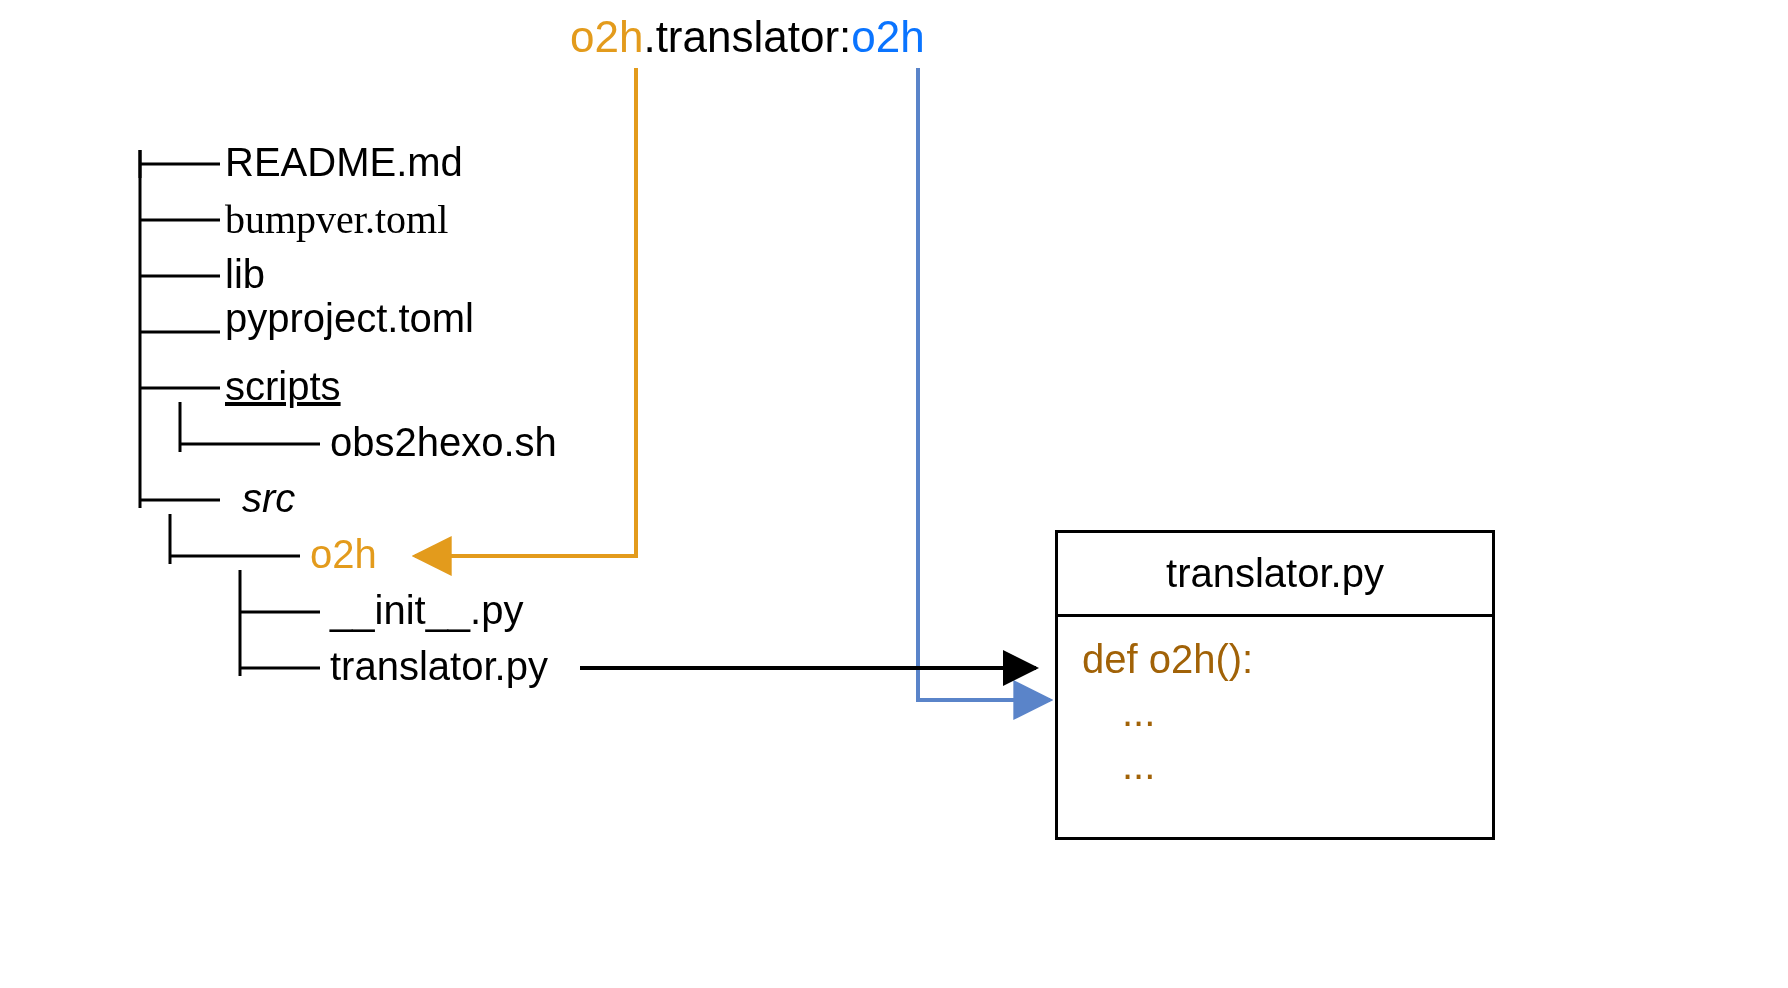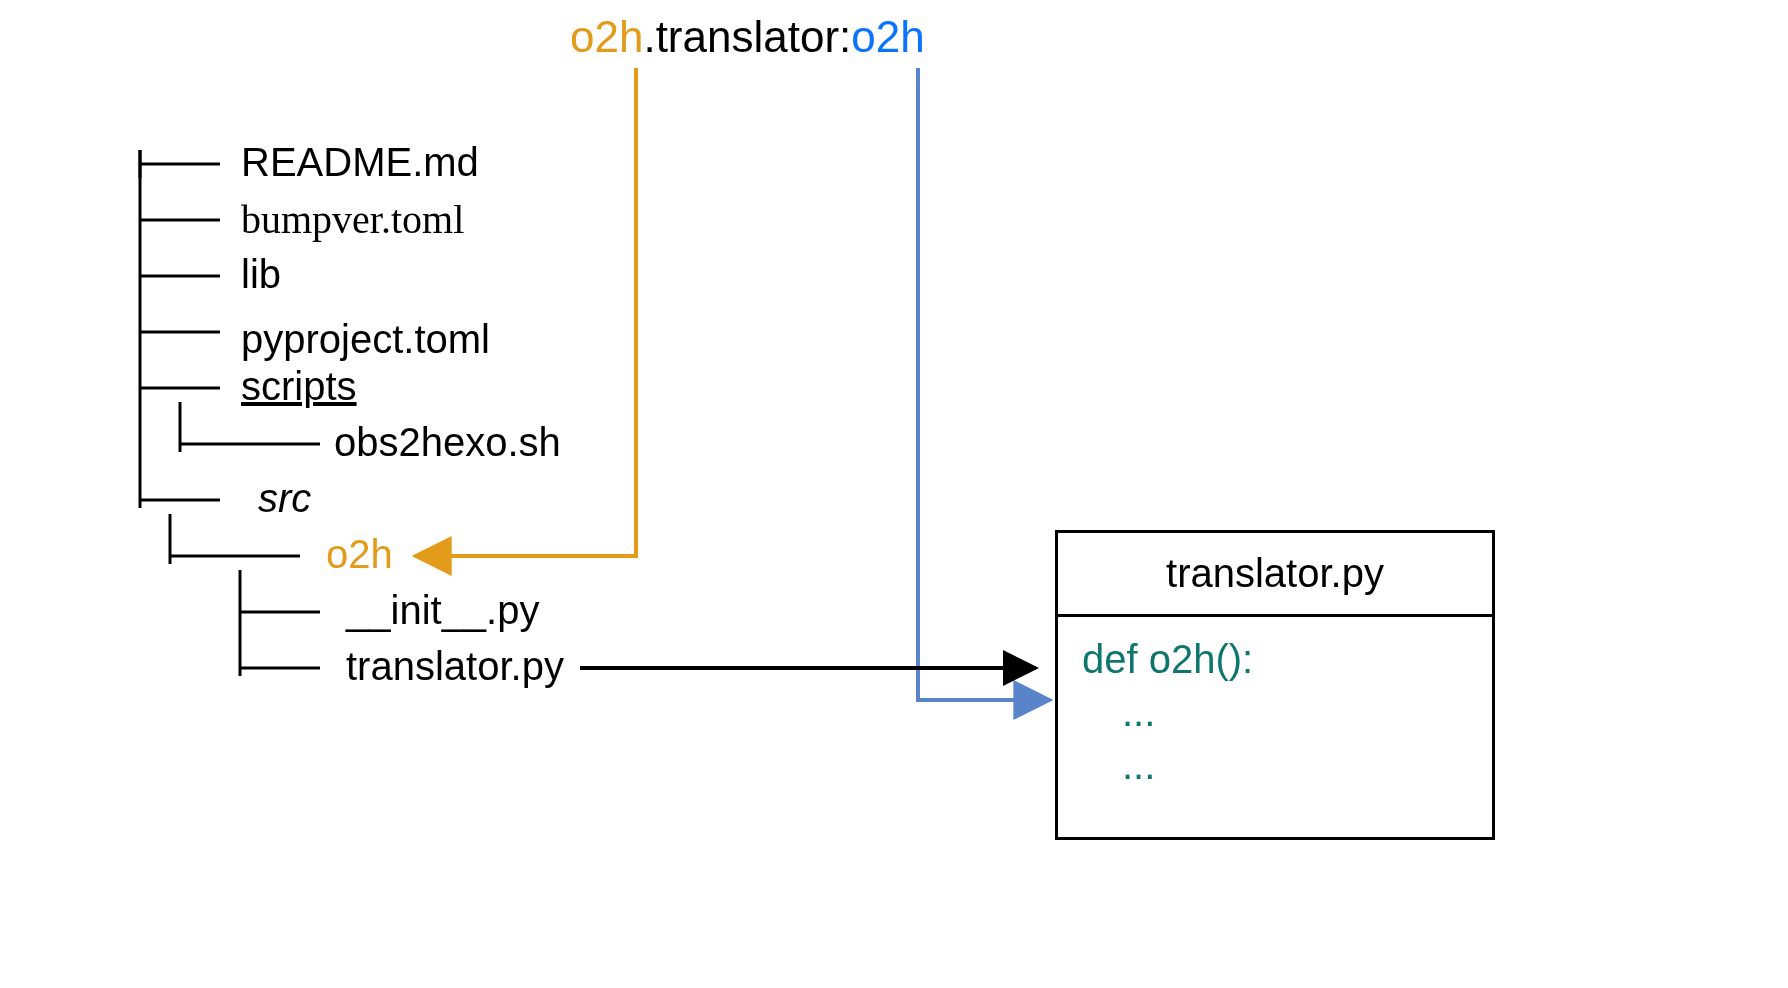--- a/index.html
+++ b/index.html
@@ -27,61 +27,61 @@
   .hdr-orange { color: #e39b1c; }
   .hdr-black  { color: #000; }
   .hdr-blue   { color: #0a74ff; }
 
   .tree {
     position: absolute;
     left: 130px; top: 120px;
     font-size: 40px;
     color: #000;
   }
-  .tree .row { position: absolute; white-space: nowrap; margin-left: 16px; }
+  .tree .row { position: absolute; white-space: nowrap; }
   .orange { color: #e39b1c; }
 
   .codebox {
     position: absolute;
     left: 1055px; top: 530px;
     width: 440px;
     border: 3px solid #000;
     background: #fff;
   }
   .codebox .title {
     text-align: center;
     font-size: 40px;
     padding: 18px 10px;
     border-bottom: 3px solid #000;
   }
   .codebox .body {
     padding: 20px 24px 30px 24px;
     font-size: 40px;
-    color: #0f766e;
+    color: #a16207;
     min-height: 220px;
   }
   .codebox .body .line { margin-bottom: 8px; }
   .codebox .body .indent { padding-left: 40px; }
 </style>
 </head>
 <body>
 
 <div class="stage">
 
   <div class="header">
     <span class="hdr-orange">o2h</span><span class="hdr-black">.translator:</span><span class="hdr-blue">o2h</span>
   </div>
 
   <div class="tree">
     <span class="row" style="left:95px; top:20px;">README.md</span>
     <span class="row" style="left:95px; top:76px;font-family:Liberation Serif, serif;">bumpver.toml</span>
     <span class="row" style="left:95px; top:132px;text-align:right;">lib</span>
-    <span class="row" style="left:95px; top:197px;">pyproject.toml</span>
+    <span class="row" style="left:95px; top:176px;">pyproject.toml</span>
     <span class="row" style="left:95px; top:244px;text-decoration:underline;">scripts</span>
-    <span class="row" style="left:188px; top:300px;">obs2hexo.sh</span>
+    <span class="row" style="left:200px; top:300px;">obs2hexo.sh</span>
     <span class="row" style="left:112px; top:356px;font-style:italic;">src</span>
     <span class="row orange" style="left:180px; top:412px;">o2h</span>
     <span class="row" style="left:200px; top:468px;text-align:right;">__init__.py</span>
     <span class="row" style="left:200px; top:524px;">translator.py</span>
   </div>
 
   <div class="codebox">
     <div class="title">translator.py</div>
     <div class="body">
       <div class="line">def o2h():</div>

